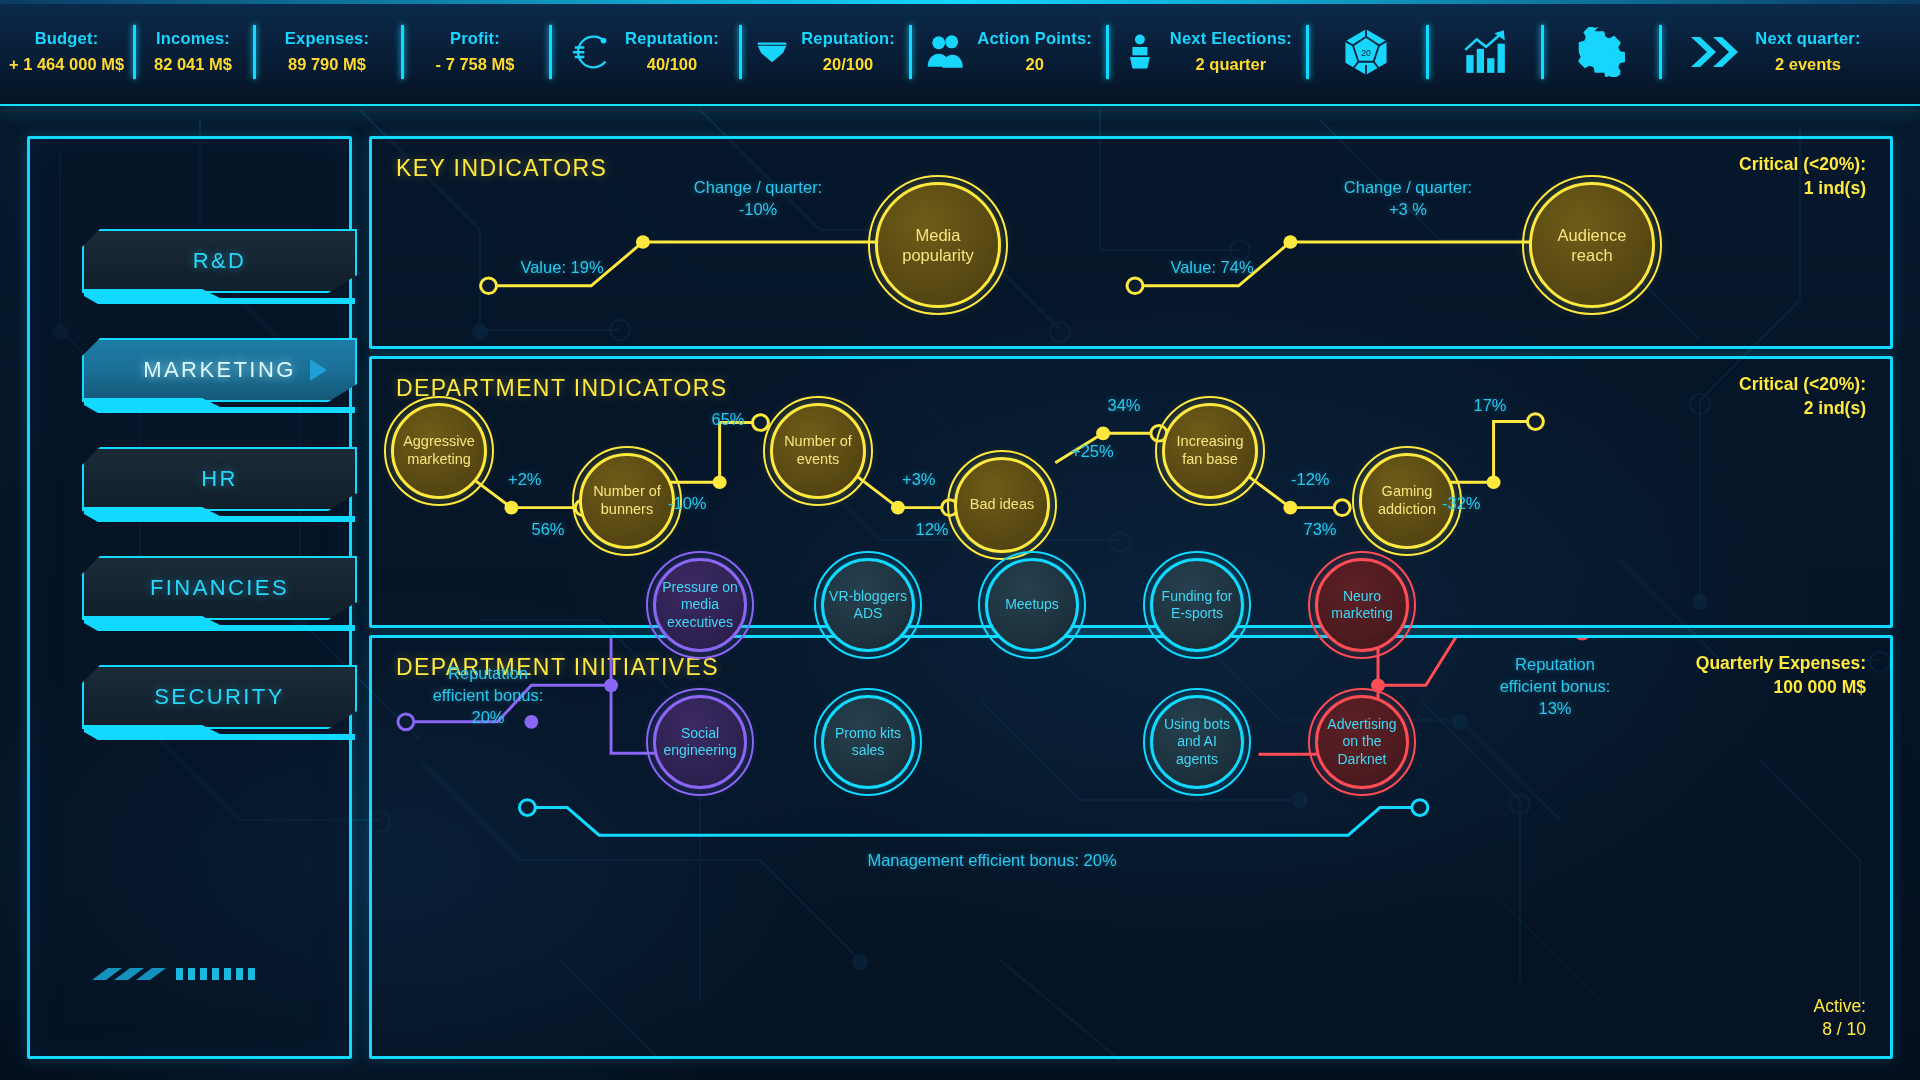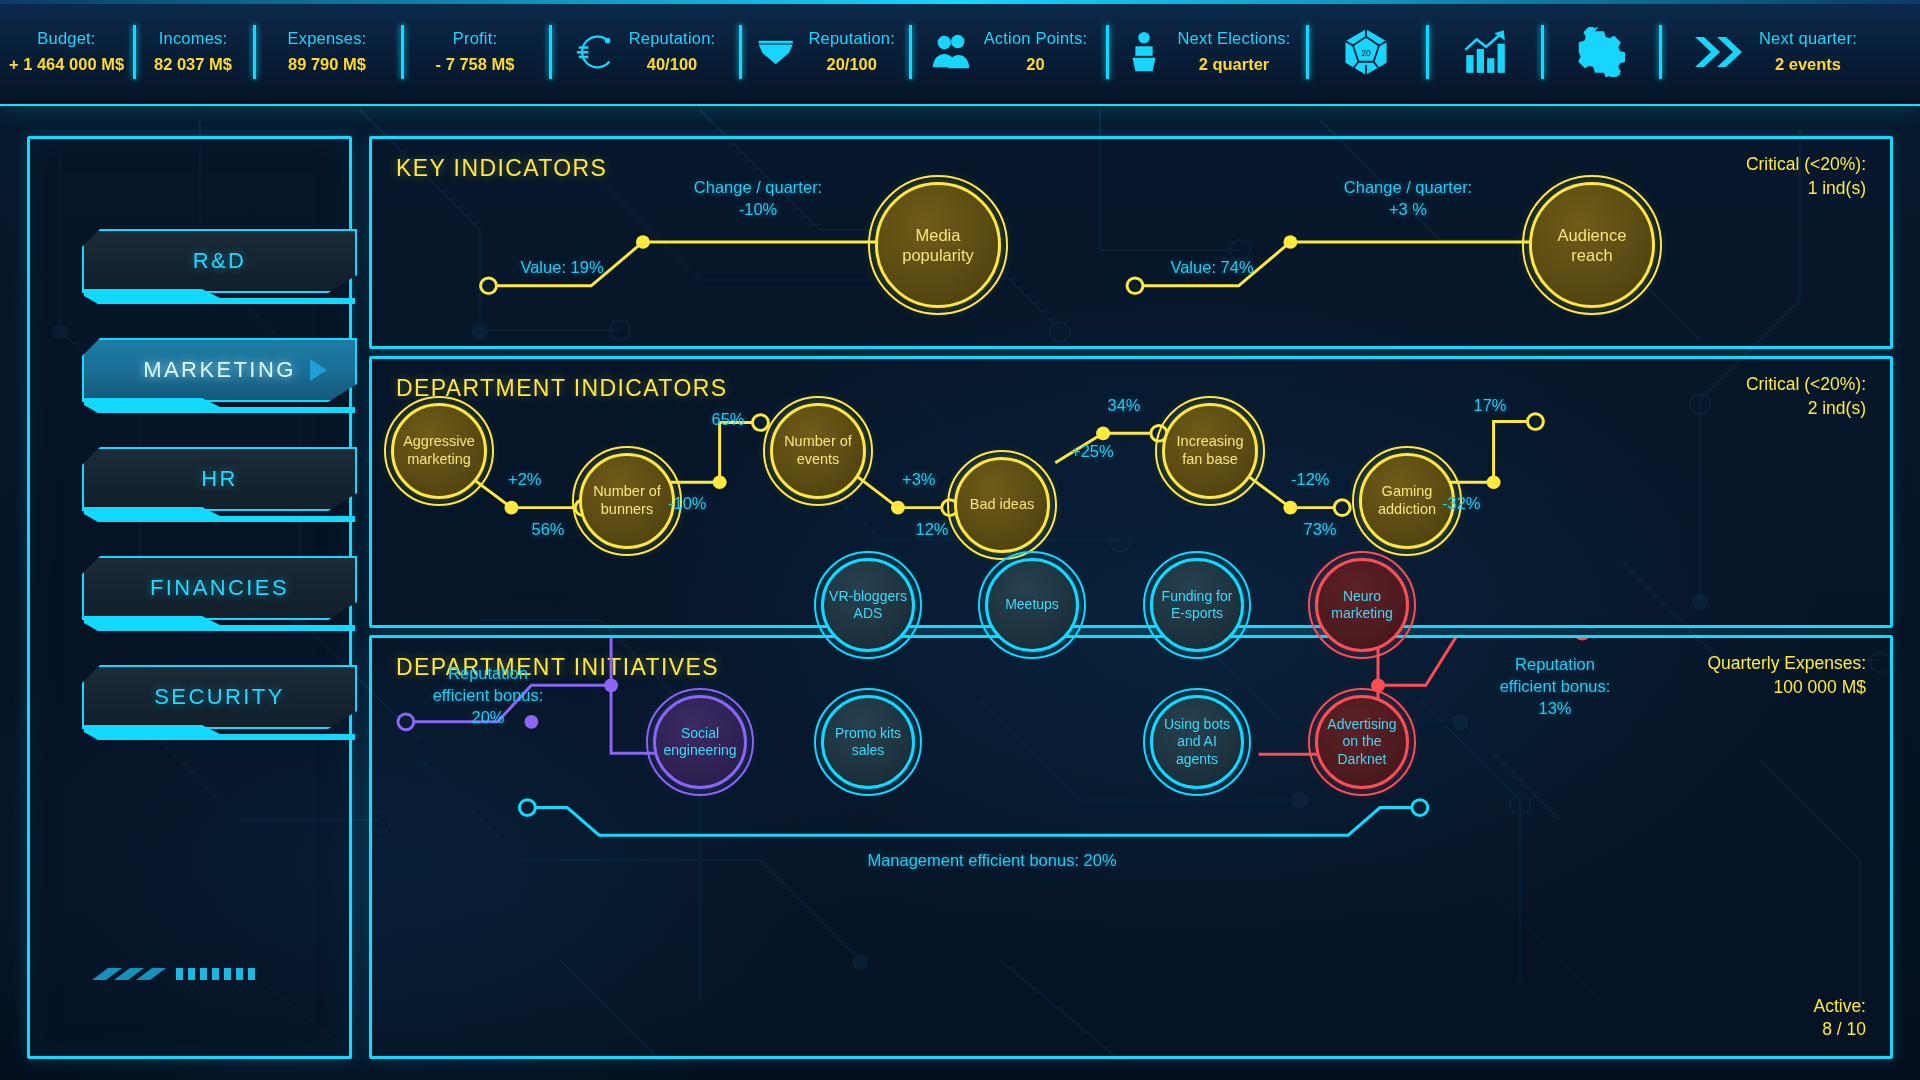--- a/index.html
+++ b/index.html
@@ -34,21 +34,21 @@
   }
   .tb-item {
     height: 106px; display: flex; align-items: center; justify-content: center;
     gap: 10px; position: relative; padding: 0 14px;
   }
   .tb-item + .tb-item::before {
     content: ""; position: absolute; left: 0; top: 26px; bottom: 26px;
     width: 3px; background: #12d9ff; box-shadow: 0 0 6px #12d9ff;
   }
   .tb-text { text-align: center; line-height: 1.55; white-space: nowrap; }
-  .tb-label { color: #19d6ff; font-size: 16.5px; font-weight: normal; letter-spacing: .2px; }
+  .tb-label { color: #19d6ff; font-size: 16.5px; font-weight: bold; letter-spacing: .2px; }
   .tb-value { color: #ffd92e; font-size: 16.5px; font-weight: bold; }
   .tb-icononly { padding: 0 30px; }
   .tb-ico { width: 46px; height: 46px; display:block; }
   .tb-ico path, .tb-ico polygon, .tb-ico circle, .tb-ico rect, .tb-ico ellipse { fill: #18d5fb; }
   .tb-ico .ln { fill:none; stroke:#18d5fb; stroke-width:2.4; }
 
   
   .sidebar {
     position: absolute; left: 27px; top: 136px; width: 325px; height: 923px;
     border: 3px solid #12d9ff; border-radius: 2px;
@@ -100,21 +100,21 @@
   #panel-key   { top: 136px;  height: 213px; }
   #panel-dept  { top: 356px;  height: 272px; }
   #panel-init  { top: 635px;  height: 424px; }
   .panel-title {
     position: absolute; left: 24px; top: 16px;
     color: #ffe93f; font-size: 23px; letter-spacing: 1.4px; font-weight: 500;
     text-shadow: 0 0 10px rgba(255,225,60,.35);
   }
   .panel-corner {
     position: absolute; right: 24px; top: 14px;
-    color: #ffe93f; font-size: 17.5px; line-height: 1.35; text-align: right; font-weight: 400;
+    color: #ffe93f; font-size: 17.5px; line-height: 1.35; text-align: right; font-weight: 700;
   }
   .panel-corner-b {
     position: absolute; right: 24px; bottom: 14px;
     color: #ffe93f; font-size: 17.5px; line-height: 1.35; text-align: right; font-weight: 500;
   }
 
   
   .node { position: absolute; transform: translate(-50%,-50%); }
   .node .ring-outer, .node .ring-inner { position:absolute; border-radius:50%; }
   .node .ring-outer { inset: 0; border: 2.5px solid; }
@@ -222,21 +222,21 @@
     <div class="tb-item" style="width:133px">
       <div class="tb-text">
         <div class="tb-label">Budget:</div>
         <div class="tb-value">+ 1 464 000 M$</div>
       </div>
     </div>
 
     <div class="tb-item" style="width:120px">
       <div class="tb-text">
         <div class="tb-label">Incomes:</div>
-        <div class="tb-value">82 037 M$</div>
+        <div class="tb-value">82 041 M$</div>
       </div>
     </div>
 
     <div class="tb-item" style="width:148px">
       <div class="tb-text">
         <div class="tb-label">Expenses:</div>
         <div class="tb-value">89 790 M$</div>
       </div>
     </div>
 
@@ -559,20 +559,25 @@
     <div class="lbl c" style="left:116px; top:25px;">Reputation</div>
     <div class="lbl c" style="left:116px; top:47px;">efficient bonus:</div>
     <div class="lbl c" style="left:116px; top:69px;">20%</div>
 
     <div class="lbl c" style="left:1183px; top:16px;">Reputation</div>
     <div class="lbl c" style="left:1183px; top:38px;">efficient bonus:</div>
     <div class="lbl c" style="left:1183px; top:60px;">13%</div>
 
     <div class="lbl c" style="left:620px; top:212px;">Management efficient bonus: 20%</div>
 
+    <div class="node purple" style="left:328px; top:-33px; width:108px; height:108px;">
+      <div class="ring-outer"></div>
+        <div class="ring-inner"></div>
+      <div class="txt" style="font-size:14px">Pressure on media executives</div>
+    </div>
     <div class="node cyan" style="left:496px; top:-33px; width:108px; height:108px;">
       <div class="ring-outer"></div>
         <div class="ring-inner"></div>
       <div class="txt" style="font-size:14px">VR-bloggers ADS</div>
     </div>
     <div class="node cyan" style="left:660px; top:-33px; width:108px; height:108px;">
       <div class="ring-outer"></div>
         <div class="ring-inner"></div>
       <div class="txt" style="font-size:14px">Meetups</div>
     </div>

